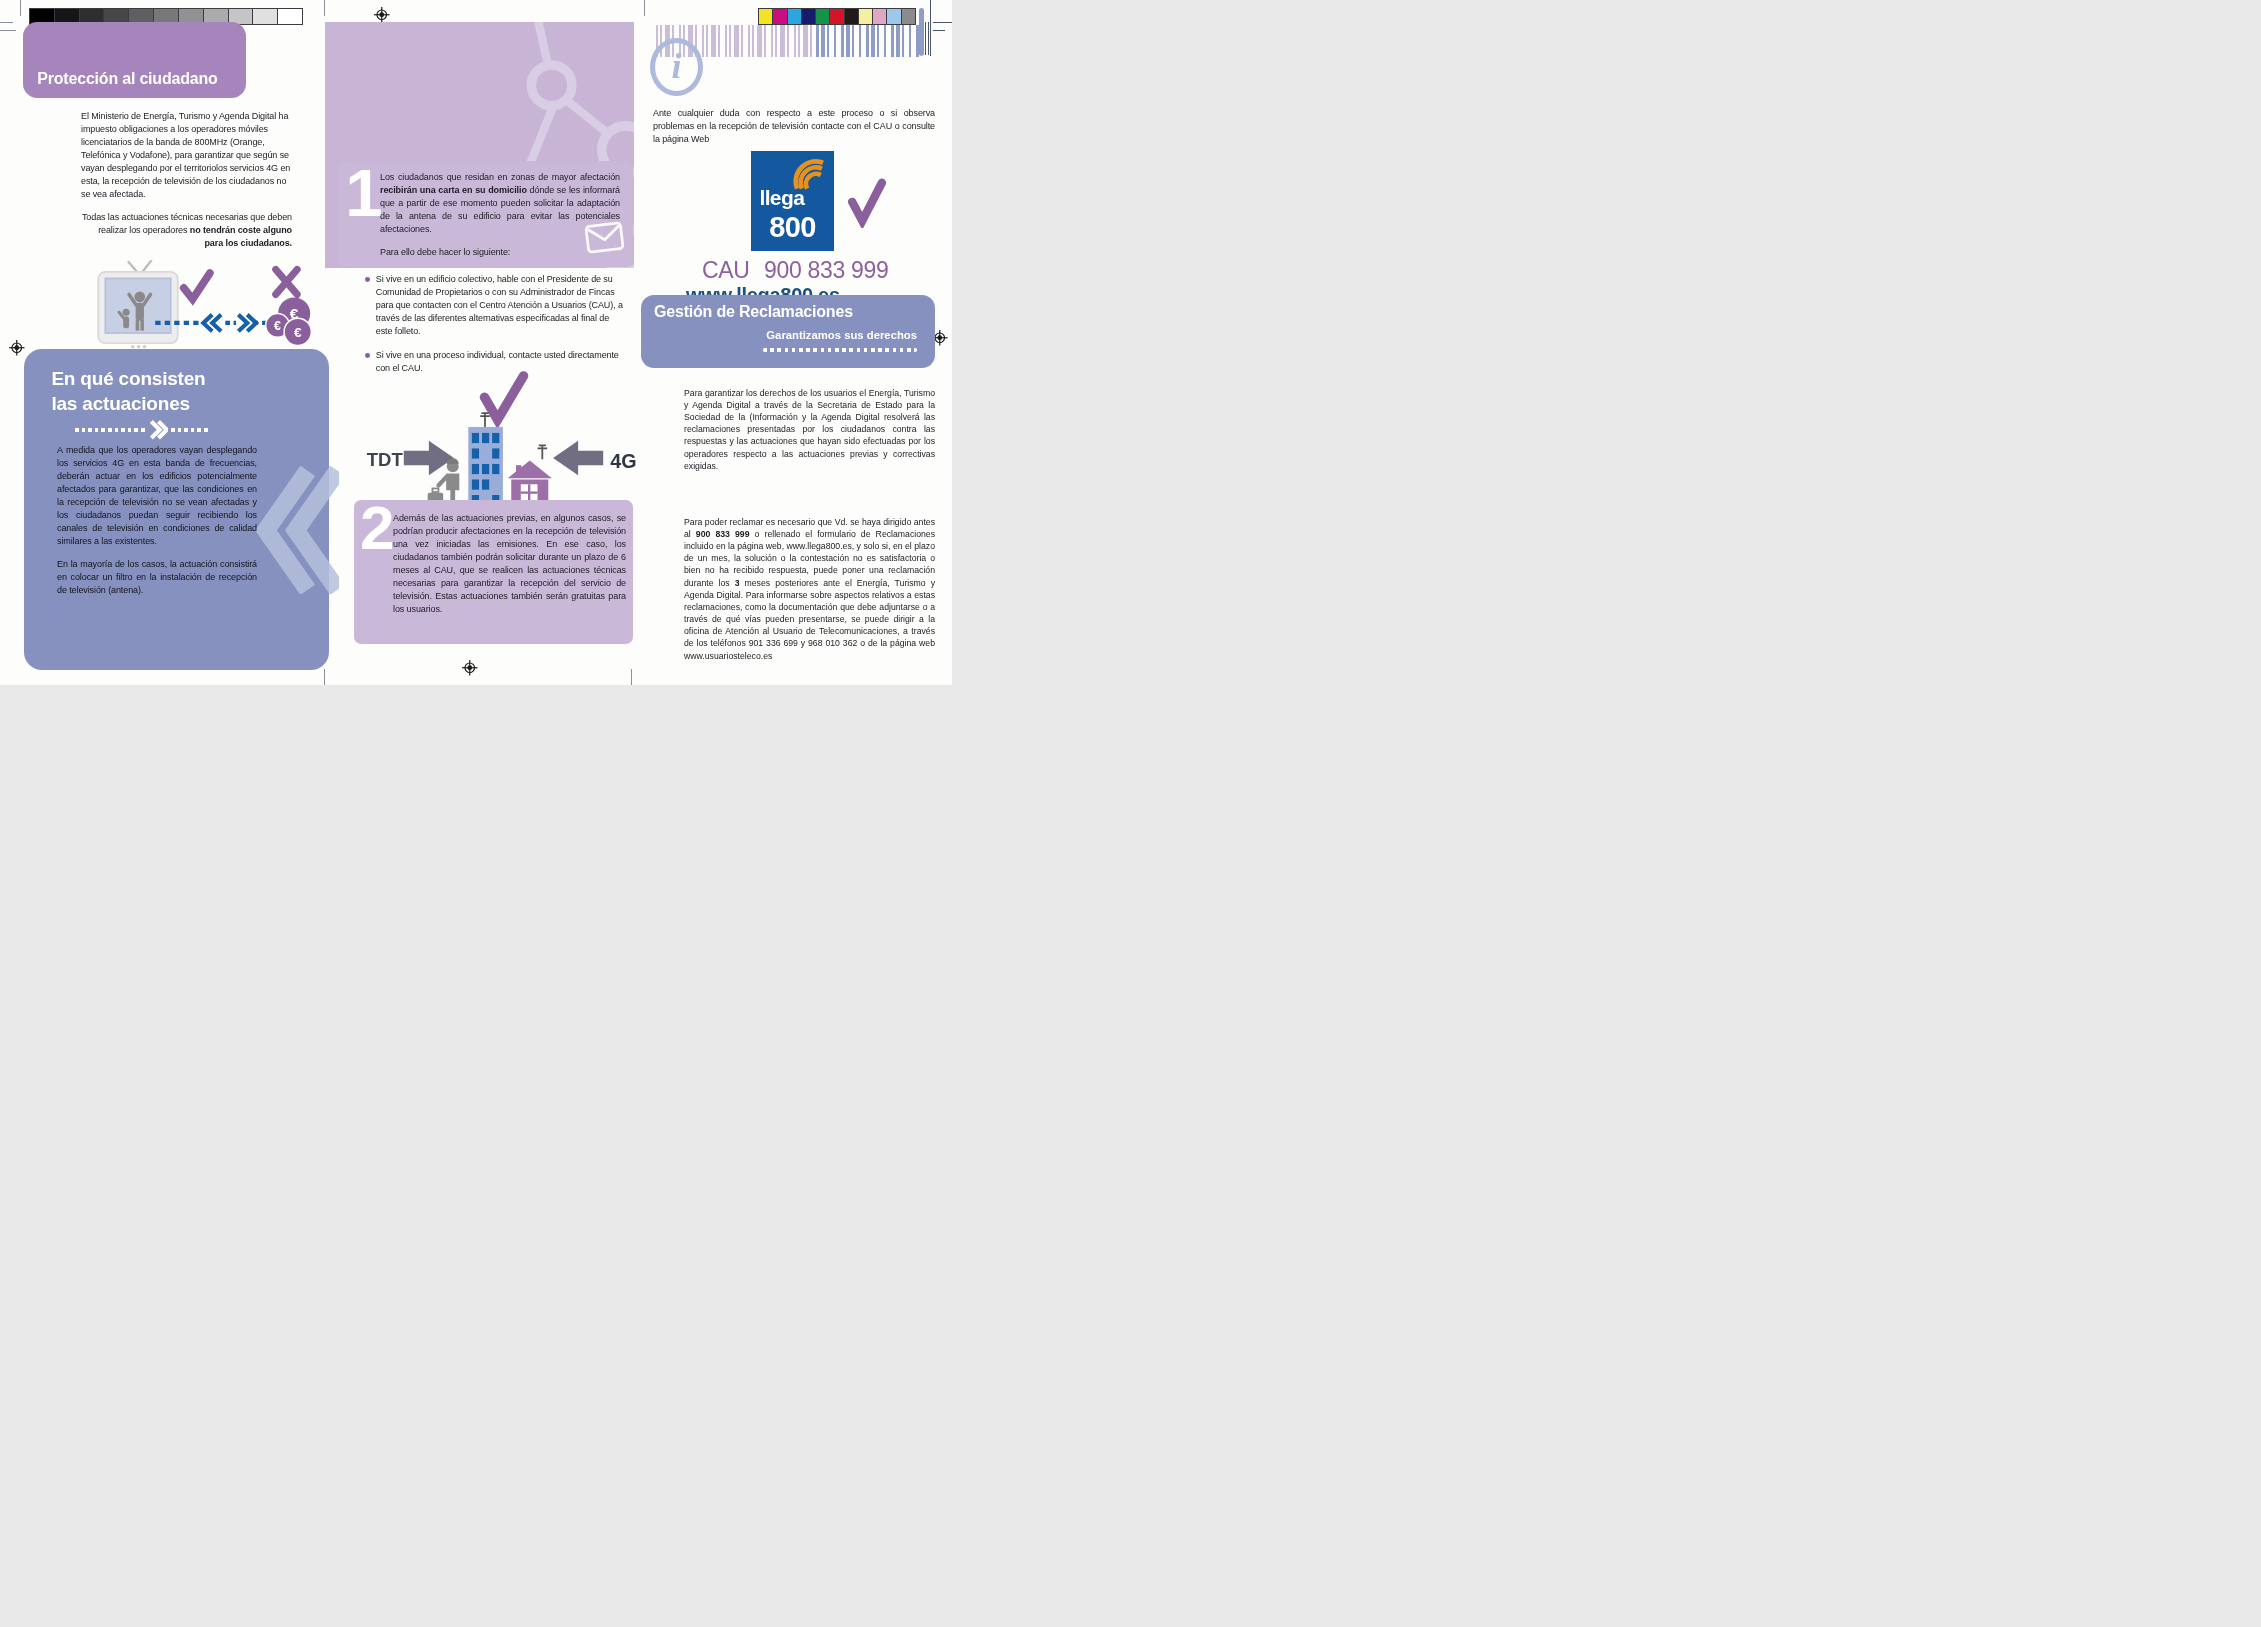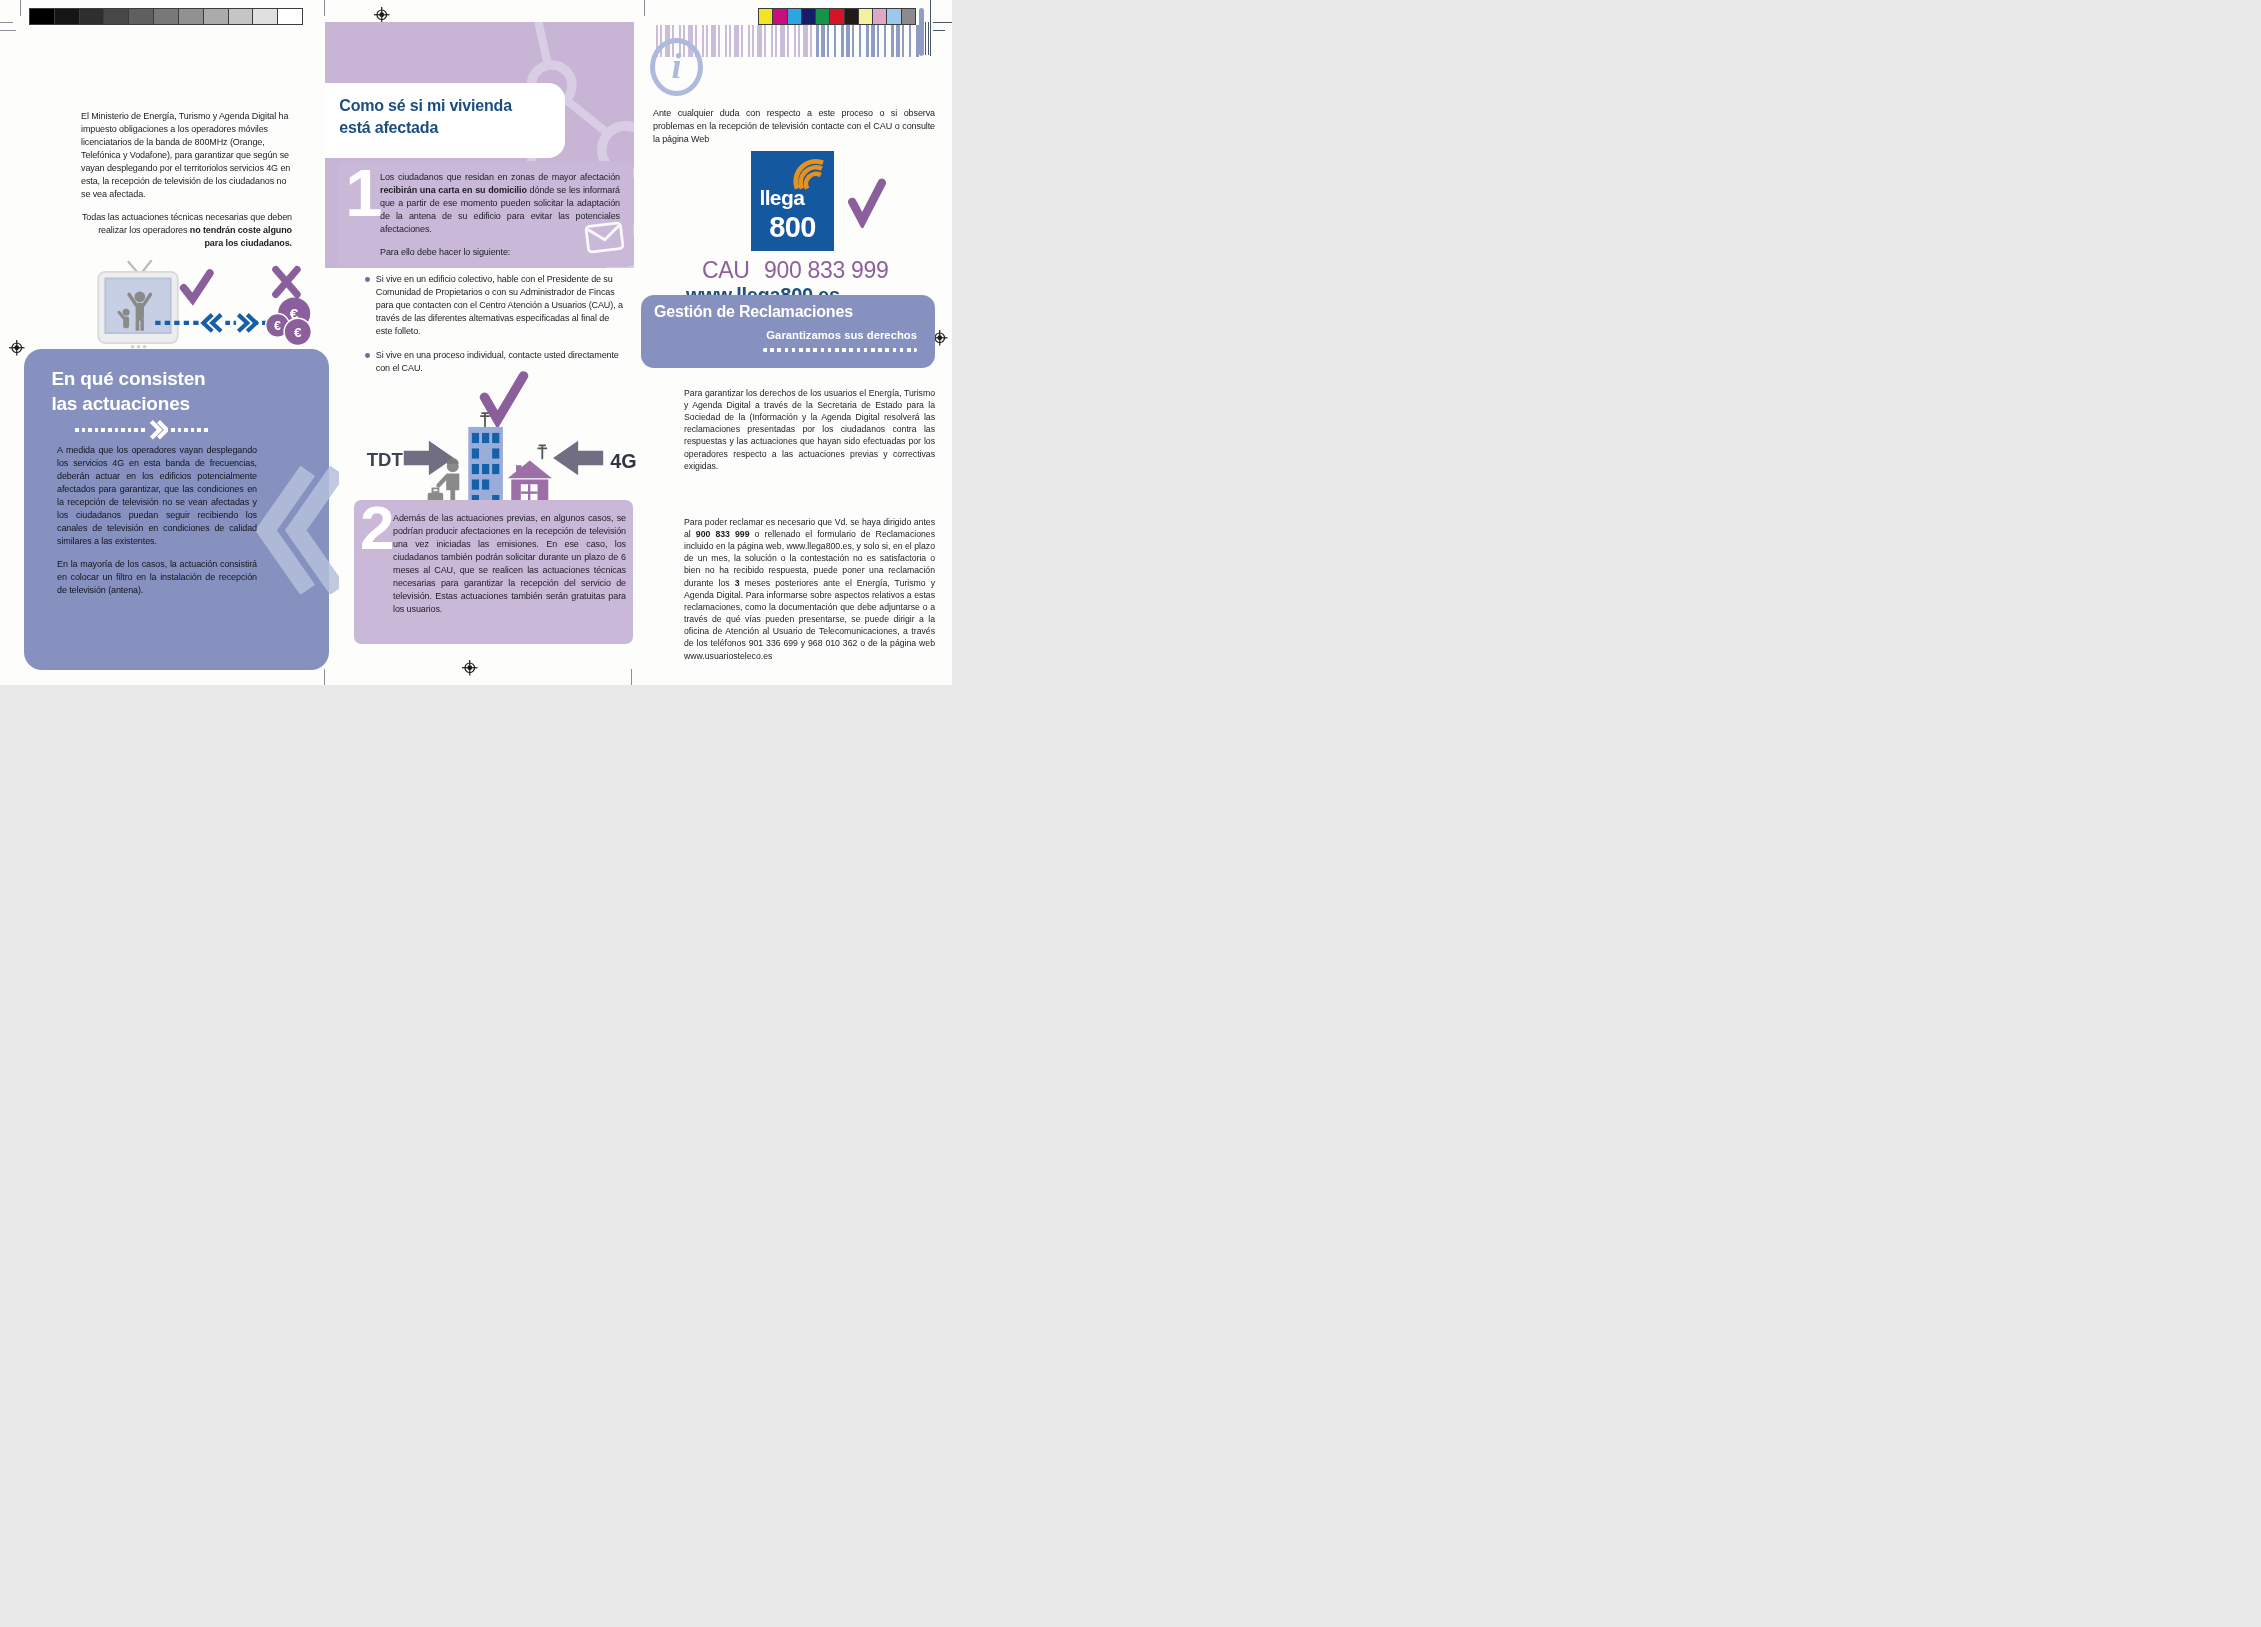--- a/index.html
+++ b/index.html
@@ -101,20 +101,23 @@
       <div class="sw" style="background: rgb(71, 71, 71);"></div>
       <div class="sw" style="background: rgb(95, 95, 95);"></div>
       <div class="sw" style="background: rgb(120, 120, 120);"></div>
       <div class="sw" style="background: rgb(145, 145, 145);"></div>
       <div class="sw" style="background: rgb(171, 171, 171);"></div>
       <div class="sw" style="background: rgb(197, 197, 197);"></div>
       <div class="sw" style="background: rgb(224, 224, 224);"></div>
       <div class="sw" style="background: rgb(255, 255, 255);"></div>
     </div>
 
+  <div class="abs title-box" style="left:23px;top:21.5px;width:223px;height:76px">
+    <div class="ptitle">Protección al ciudadano</div>
+  </div>
 
   <div class="abs" style="left:81px;top:110px;width:211px">
     <p class="para">El Ministerio de Energía, Turismo y Agenda Digital ha impuesto obligaciones a los operadores móviles licenciatarios de la banda de 800MHz (Orange, Telefónica y Vodafone), para garantizar que según se vayan desplegando por el territoriolos servicios 4G en esta, la recepción de televisión de los ciudadanos no se vea afectada.</p>
     <p class="para mt"><span>Todas las actuaciones técnicas necesarias que deben realizar los operadores </span><span class="b">no tendrán coste alguno para los ciudadanos.</span></p>
   </div>
 
   <svg class="abs" style="left:82px;top:260px" width="245" height="95" viewBox="0 0 410 160">
     <g>
       <line x1="93" y1="22" x2="76" y2="2" stroke="#bdbdbd" stroke-width="4"></line>
       <line x1="99" y1="22" x2="116" y2="0" stroke="#bdbdbd" stroke-width="4"></line>
@@ -182,26 +185,20 @@
         <line x1="216" y1="130" x2="288" y2="188" stroke-width="14"></line>
         <circle cx="316" cy="214" r="40" stroke-width="16"></circle>
         <line x1="196" y1="138" x2="146" y2="262" stroke-width="14"></line>
         <line x1="316" y1="256" x2="316" y2="340" stroke-width="14"></line>
         <circle cx="316" cy="382" r="36" stroke-width="16"></circle>
         <circle cx="130" cy="300" r="14" fill="#d9cde6" stroke="none"></circle>
       </g>
     </svg>
   </div>
 
-  <div class="abs whitebox" style="left:325px;top:83px;width:240px;height:75px">
-    <div class="mtitle">
-      <div>Como sé si mi vivienda</div>
-      <div>está afectada</div>
-    </div>
-  </div>
 
   <div class="abs stepbox" style="left:338px;top:161px;width:295px;height:106px">
     <div class="stepnum" style="left:7.2px;top:3.6px;font-size:67px">1</div>
     <p class="para j abs" style="left:42px;top:9.5px;width:240px"><span>Los ciudadanos que residan en zonas de mayor afectación </span><span class="b">recibirán una carta en su domicilio</span><span> dónde se les informará que a partir de ese momento pueden solicitar la adaptación de la antena de su edificio para evitar las potenciales afectaciones.</span></p>
     <p class="para abs" style="left:42px;bottom:7.8px">Para ello debe hacer lo siguiente:</p>
     <svg class="abs" style="right:9.5px;bottom:14.3px;transform:rotate(-7deg)" width="39" height="31" viewBox="0 0 70 54" opacity="0.9">
       <rect x="4" y="4" width="62" height="46" rx="6" fill="none" stroke="#fff" stroke-width="5"></rect>
       <path d="M7,9 L35,31 L63,9" fill="none" stroke="#fff" stroke-width="5"></path>
     </svg>
   </div>

